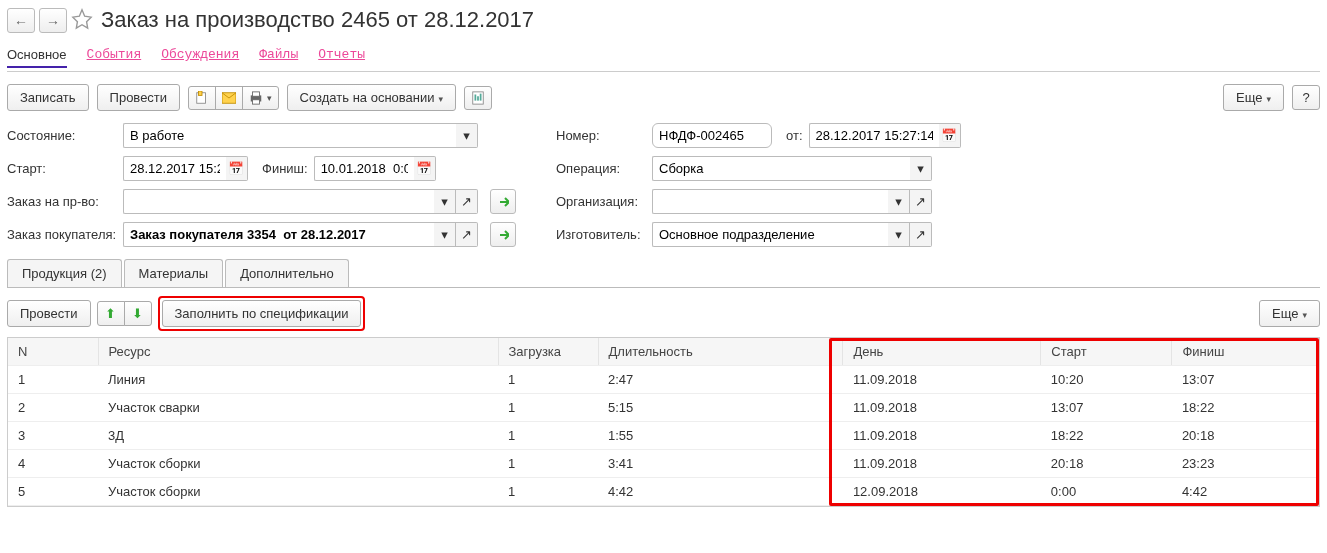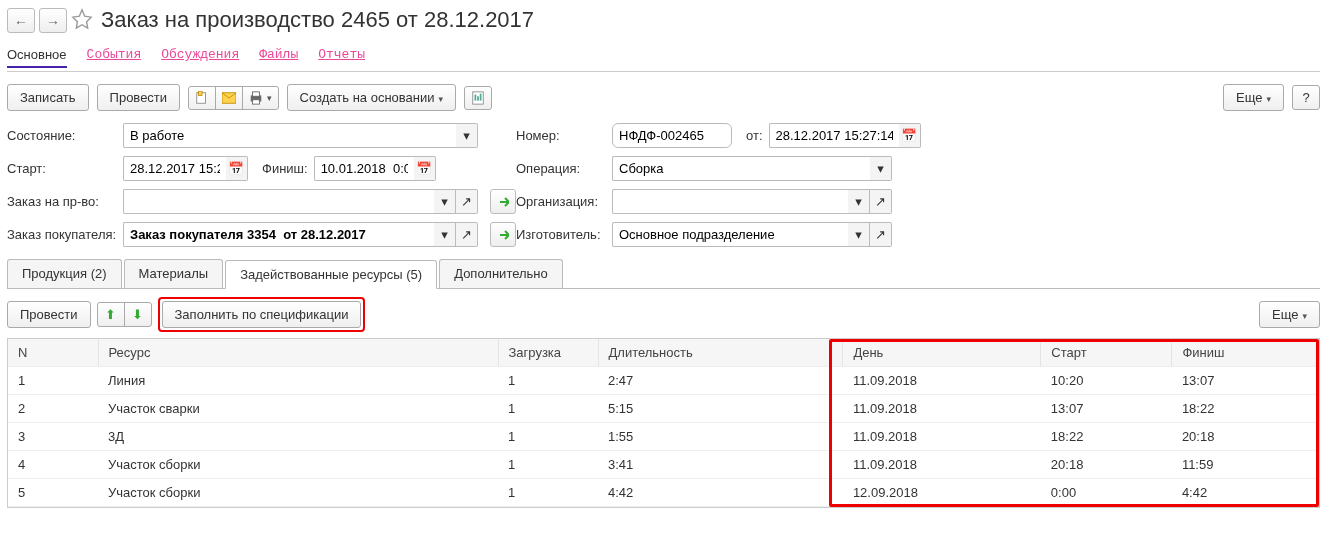--- a/index.html
+++ b/index.html
@@ -15,21 +15,21 @@
 .toolbar { display: flex; align-items: center; gap: 8px; margin-bottom: 12px; }
 .btn { border: 1px solid #aaa; background: linear-gradient(#fff,#efefef); border-radius: 3px; padding: 5px 12px; cursor: pointer; font-size: 13px; color: #333; }
 .btn-primary { background: linear-gradient(#ffe878,#ffd633); border-color: #c9a30b; font-weight: bold; }
 .icon-btn { padding: 4px 6px; min-width: 28px; display: inline-flex; align-items: center; justify-content: center; }
 .icon-btn-group { display: inline-flex; }
 .icon-btn-group .icon-btn { border-radius: 0; margin-left: -1px; }
 .icon-btn-group .icon-btn:first-child { border-radius: 3px 0 0 3px; margin-left: 0; }
 .icon-btn-group .icon-btn:last-child { border-radius: 0 3px 3px 0; }
 .dd-arrow { font-size: 9px; margin-left: 4px; color: #555; }
 .spacer { flex: 1; }
-.form-area { display: flex; margin-bottom: 12px; }
+.form-area { display: flex; gap: 40px; margin-bottom: 12px; }
 .form-col { display: flex; flex-direction: column; gap: 8px; }
 .form-row { display: flex; align-items: center; gap: 6px; }
 .form-label { width: 110px; color: #333; }
 .form-col.right .form-label { width: 90px; }
 .input { border: 1px solid #bbb; border-radius: 6px; padding: 3px 6px; height: 25px; background: #fff; font-size: 13px; }
 .input-combo { display: flex; }
 .input-combo .input { border-right: none; border-radius: 2px 0 0 2px; }
 .input-combo .combo-btn { width: 22px; border: 1px solid #bbb; border-left: none; background: #f4f4f4; display: inline-flex; align-items: center; justify-content: center; cursor: pointer; }
 .input-combo .combo-btn:last-child { border-radius: 0 2px 2px 0; }
 .mini-icon-btn { width: 26px; height: 25px; border: 1px solid #bbb; border-radius: 3px; background: linear-gradient(#fff,#eee); display: inline-flex; align-items: center; justify-content: center; cursor: pointer; }
@@ -188,21 +188,20 @@
           <span class="combo-btn">▾</span>
           <span class="combo-btn">↗</span>
         </div>
     </div>
   </div>
 </div>
 
 <div class="doc-tabs">
   <div class="doc-tab">Продукция (2)</div>
   <div class="doc-tab">Материалы</div>
-  <div class="doc-tab active">Задействованные ресурсы (5)</div>
   <div class="doc-tab">Дополнительно</div>
 </div>
 
 <div class="table-toolbar">
   <button class="btn">Провести</button>
   <span class="icon-btn-group">
     <button class="btn icon-btn" style="color:#3a3">⬆</button>
     <button class="btn icon-btn" style="color:#3a3">⬇</button>
   </span>
   <span class="highlight-box"><button class="btn">Заполнить по спецификации</button></span>
@@ -251,21 +250,21 @@
           <td>18:22</td>
           <td>20:18</td>
         </tr>
         <tr>
           <td class="col-n">4</td>
           <td>Участок сборки</td>
           <td class="col-load">1</td>
           <td>3:41</td>
           <td>11.09.2018</td>
           <td>20:18</td>
-          <td>11:59</td>
+          <td>23:23</td>
         </tr>
         <tr>
           <td class="col-n">5</td>
           <td>Участок сборки</td>
           <td class="col-load">1</td>
           <td>4:42</td>
           <td>12.09.2018</td>
           <td>0:00</td>
           <td>4:42</td>
         </tr>

